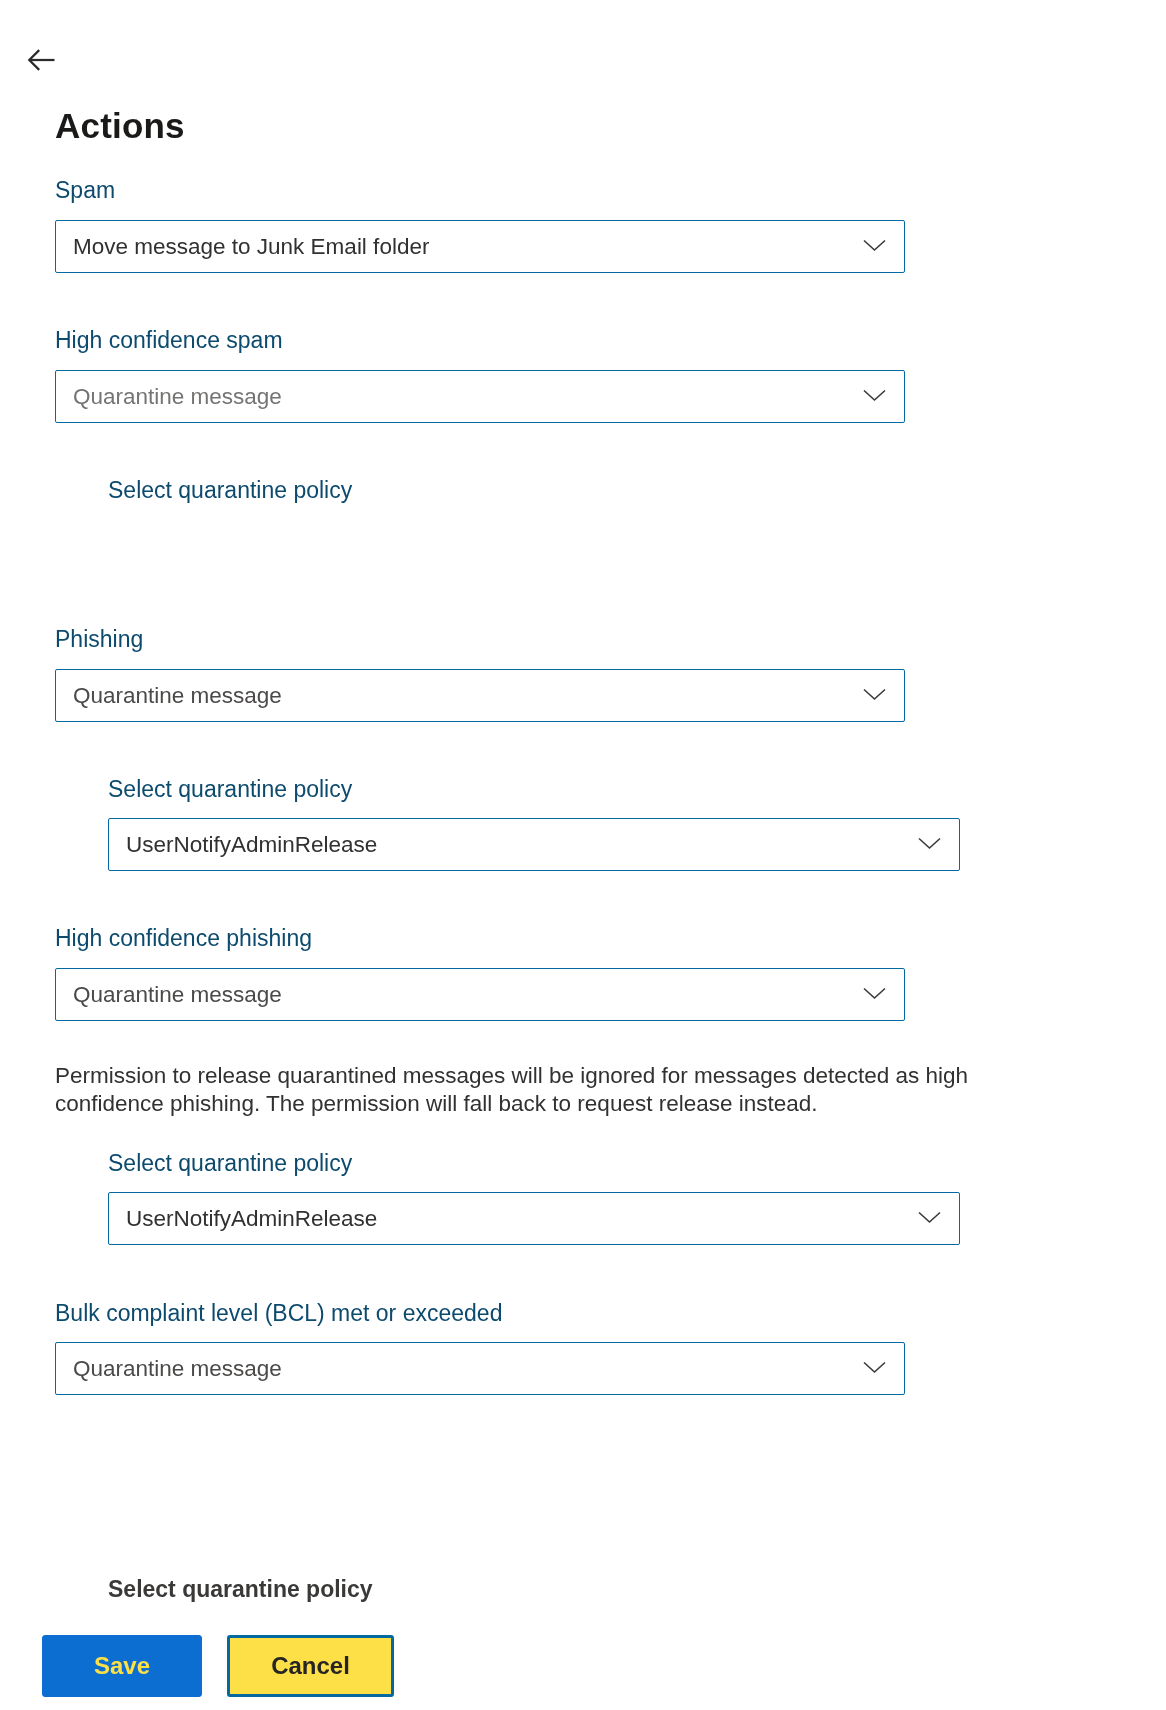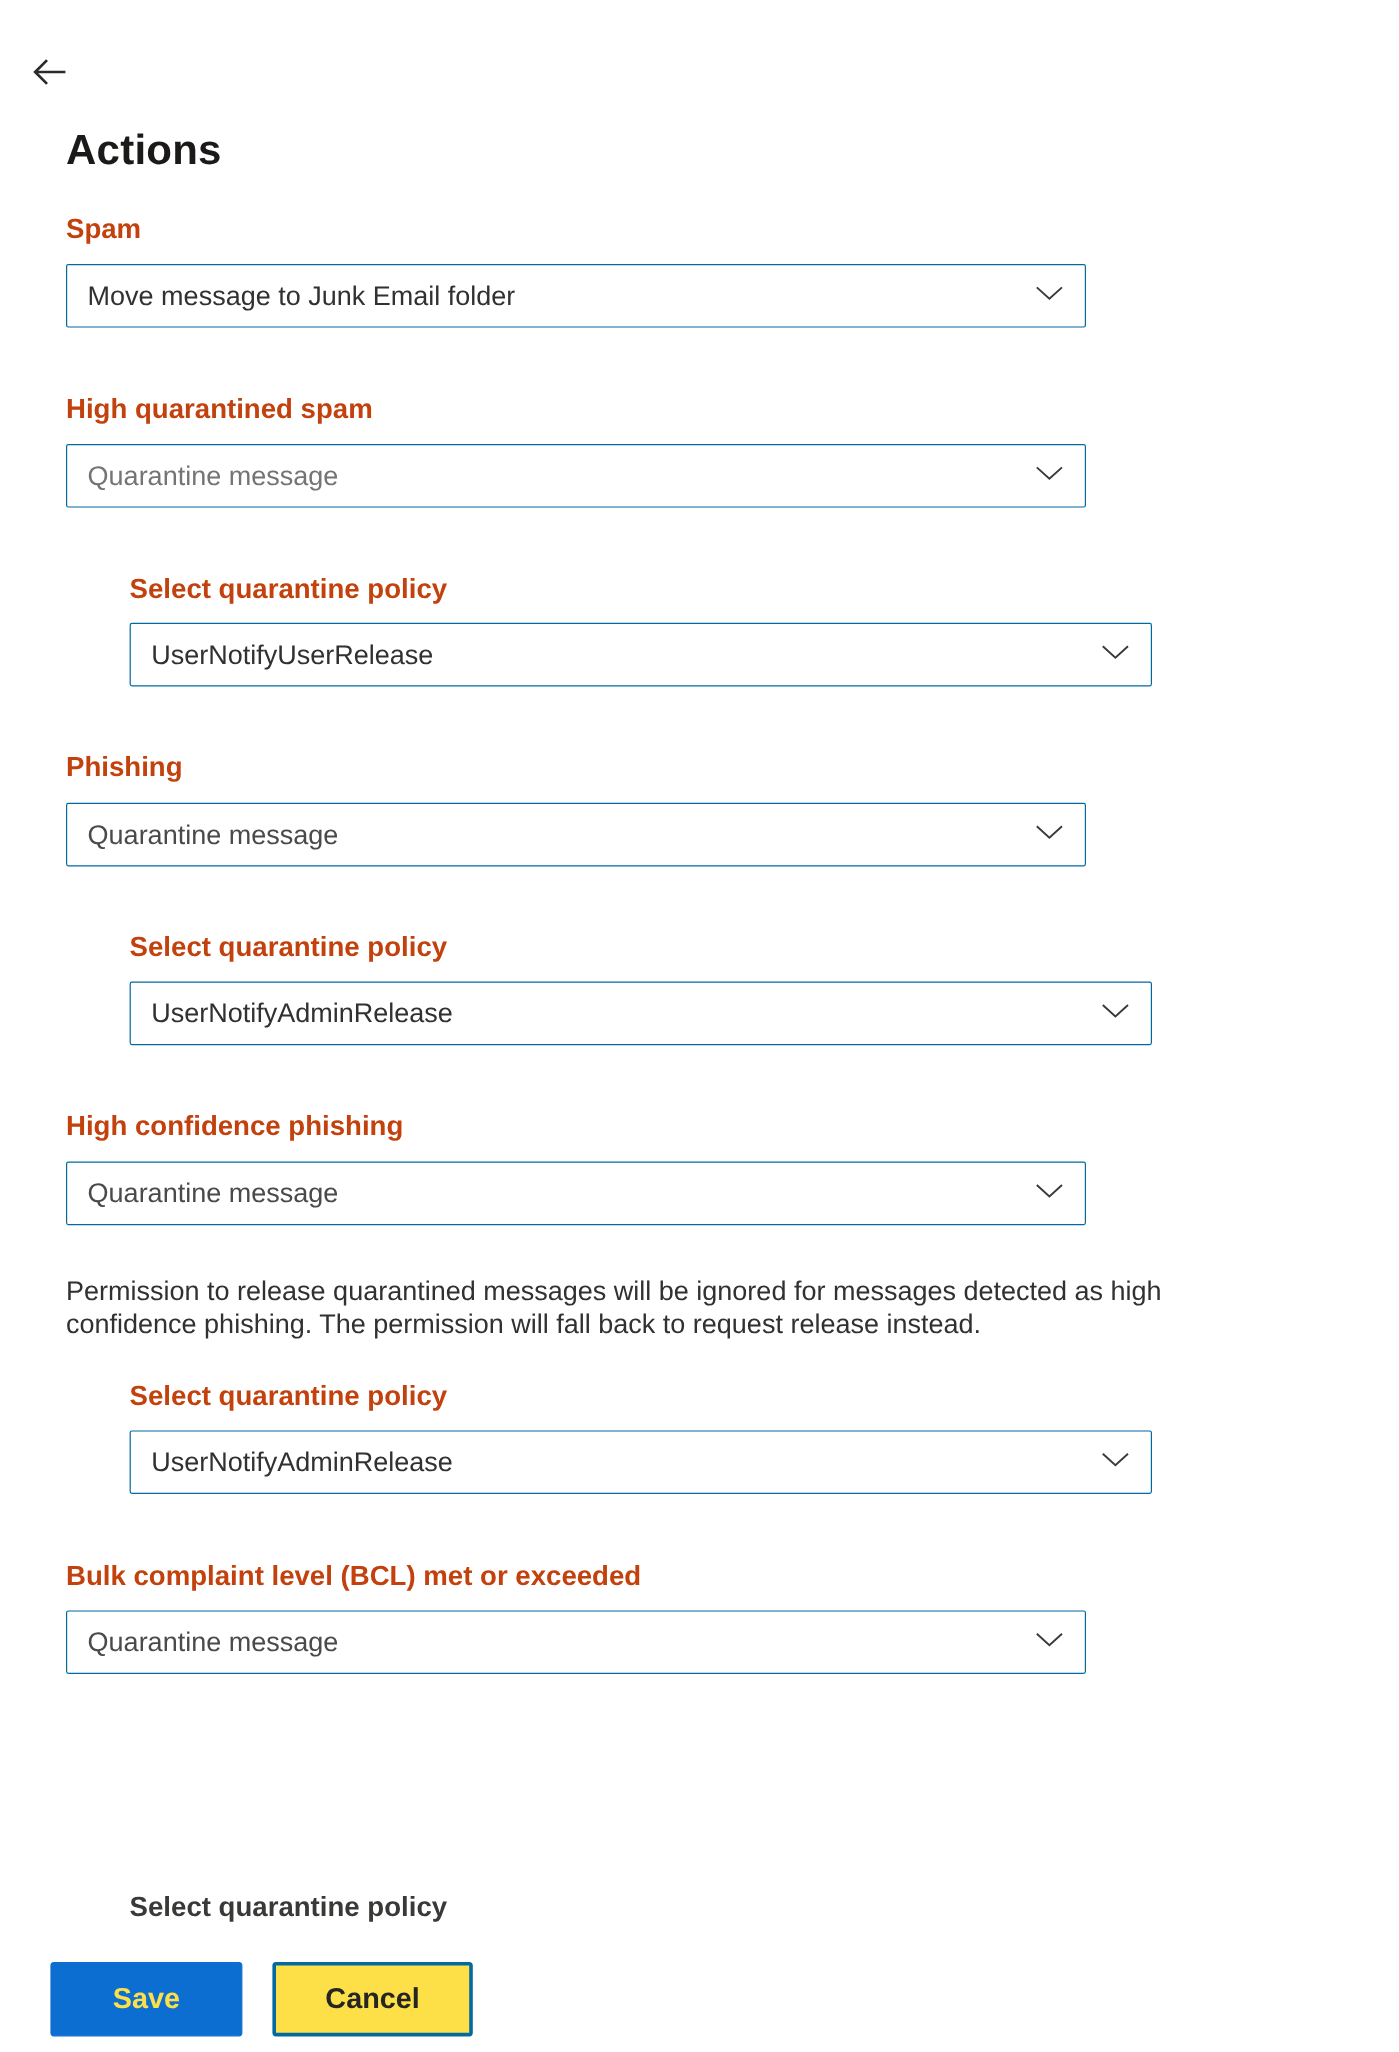--- a/index.html
+++ b/index.html
@@ -4,21 +4,21 @@
 <style>
   html,body{margin:0;padding:0;background:#ffffff;}
   body{font-family:"Liberation Sans","DejaVu Sans",sans-serif;}
   #screen{position:relative;width:968px;height:1710px;background:#ffffff;overflow:hidden;margin-top:20px;}
 
   .icon-btn{position:absolute;width:42px;height:42px;display:flex;align-items:center;justify-content:center;
             background:transparent;border:none;cursor:pointer;padding:0;}
 
   .page-title{position:absolute;left:55px;top:86px;font-size:35px;font-weight:700;color:#1b1a19;letter-spacing:.2px;}
 
-  .fld-label{position:absolute;font-size:23px;font-weight:700;color:#c2410c;}
+  .fld-label{position:absolute;font-size:23px;font-weight:400;color:#0c4a6e;}
 
   .dd{position:absolute;height:53px;background:#fff;border:1px solid #0369a1;border-radius:2px;
       display:flex;align-items:center;box-sizing:border-box;cursor:pointer;}
   .dd-text{padding-left:17px;font-size:22.5px;white-space:nowrap;overflow:hidden;}
   .val-dark{color:#323130;}
   .val-mid{color:#4c4a49;}
   .val-muted{color:#757473;}
   .chev{position:absolute;right:18px;top:50%;transform:translateY(-50%);}
 
   .note{position:absolute;left:55px;top:1042px;width:980px;font-size:22.5px;line-height:28px;color:#323130;}
@@ -71,39 +71,31 @@
   <div class="fld-label" style="left:55px;top:157px;">Spam</div>
   <div class="dd" style="left:55px;top:200px;width:850px;">
     <span class="dd-text val-dark">Move message to Junk Email folder</span>
     <span class="chev">
       <svg width="23" height="13" viewBox="0 0 23 13" fill="none" stroke="#3b3a39" stroke-width="1.6">
           <path d="M1 1.5 11.5 11 22 1.5"></path>
         </svg>
     </span>
   </div>
 
-  <div class="fld-label" style="left:55px;top:307px;">High quarantined spam</div>
+  <div class="fld-label" style="left:55px;top:307px;">High confidence spam</div>
   <div class="dd" style="left:55px;top:350px;width:850px;">
     <span class="dd-text val-muted">Quarantine message</span>
     <span class="chev">
       <svg width="23" height="13" viewBox="0 0 23 13" fill="none" stroke="#3b3a39" stroke-width="1.6">
           <path d="M1 1.5 11.5 11 22 1.5"></path>
         </svg>
     </span>
   </div>
 
   <div class="fld-label" style="left:108px;top:457px;">Select quarantine policy</div>
-  <div class="dd" style="left:108px;top:499px;width:852px;">
-    <span class="dd-text val-dark">UserNotifyUserRelease</span>
-    <span class="chev">
-      <svg width="23" height="13" viewBox="0 0 23 13" fill="none" stroke="#3b3a39" stroke-width="1.6">
-          <path d="M1 1.5 11.5 11 22 1.5"></path>
-        </svg>
-    </span>
-  </div>
 
   <div class="fld-label" style="left:55px;top:606px;">Phishing</div>
   <div class="dd" style="left:55px;top:649px;width:850px;">
     <span class="dd-text val-mid">Quarantine message</span>
     <span class="chev">
       <svg width="23" height="13" viewBox="0 0 23 13" fill="none" stroke="#3b3a39" stroke-width="1.6">
           <path d="M1 1.5 11.5 11 22 1.5"></path>
         </svg>
     </span>
   </div>

